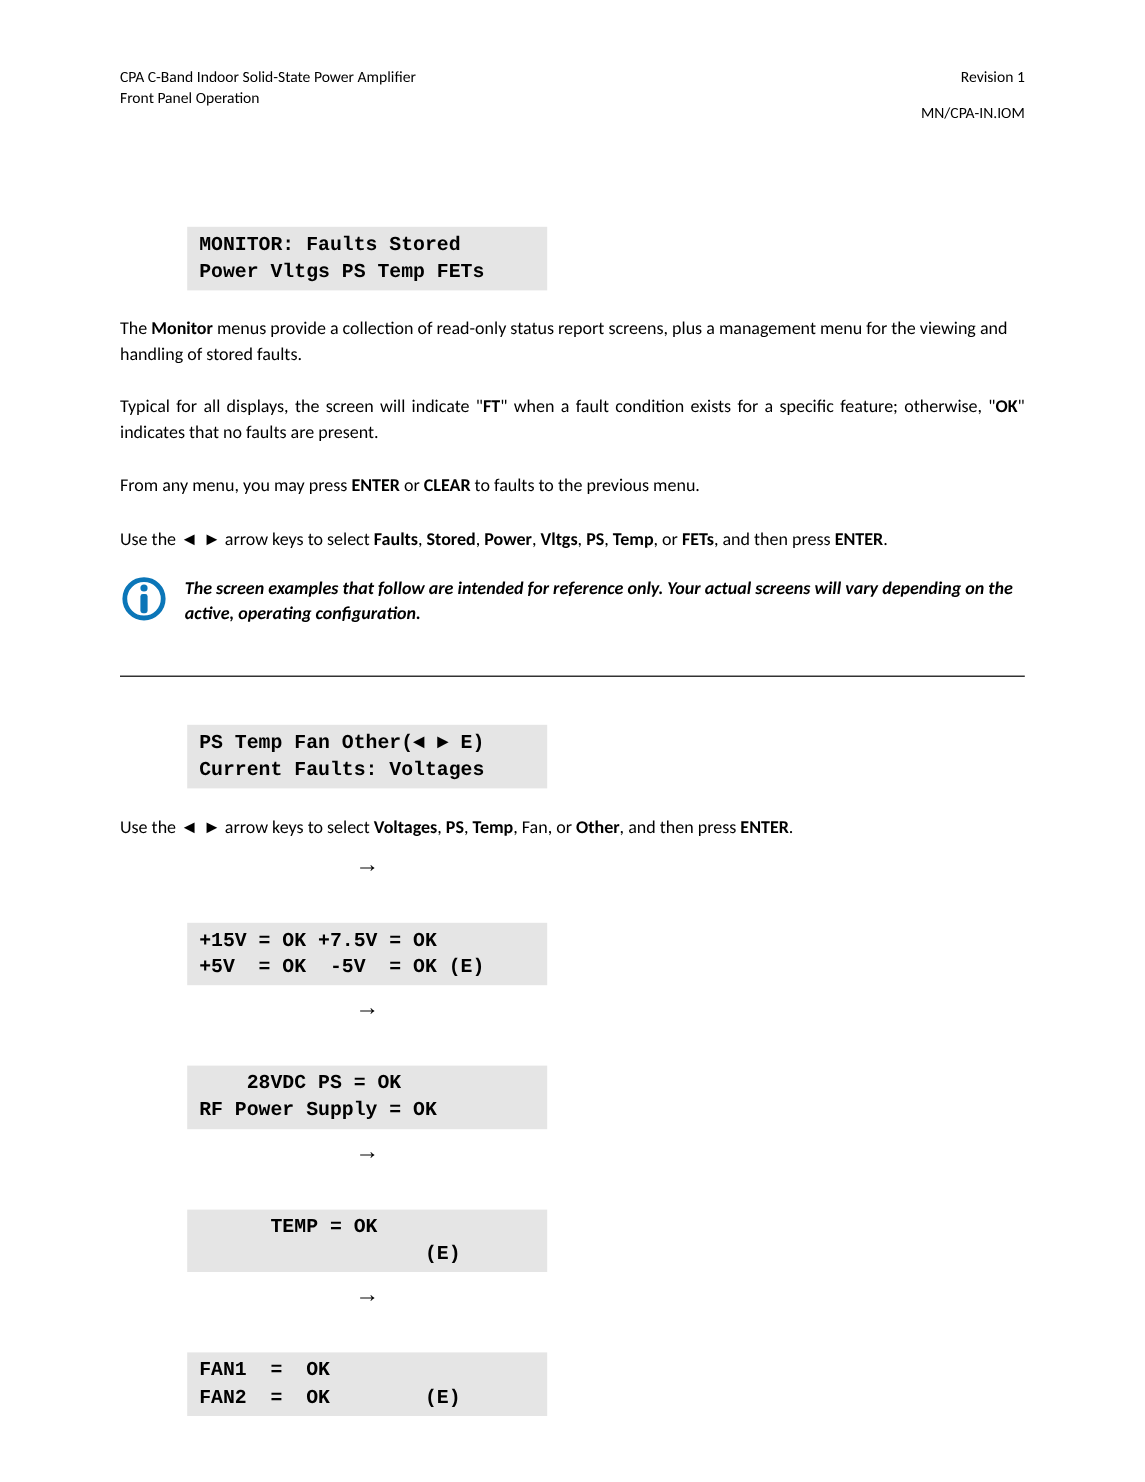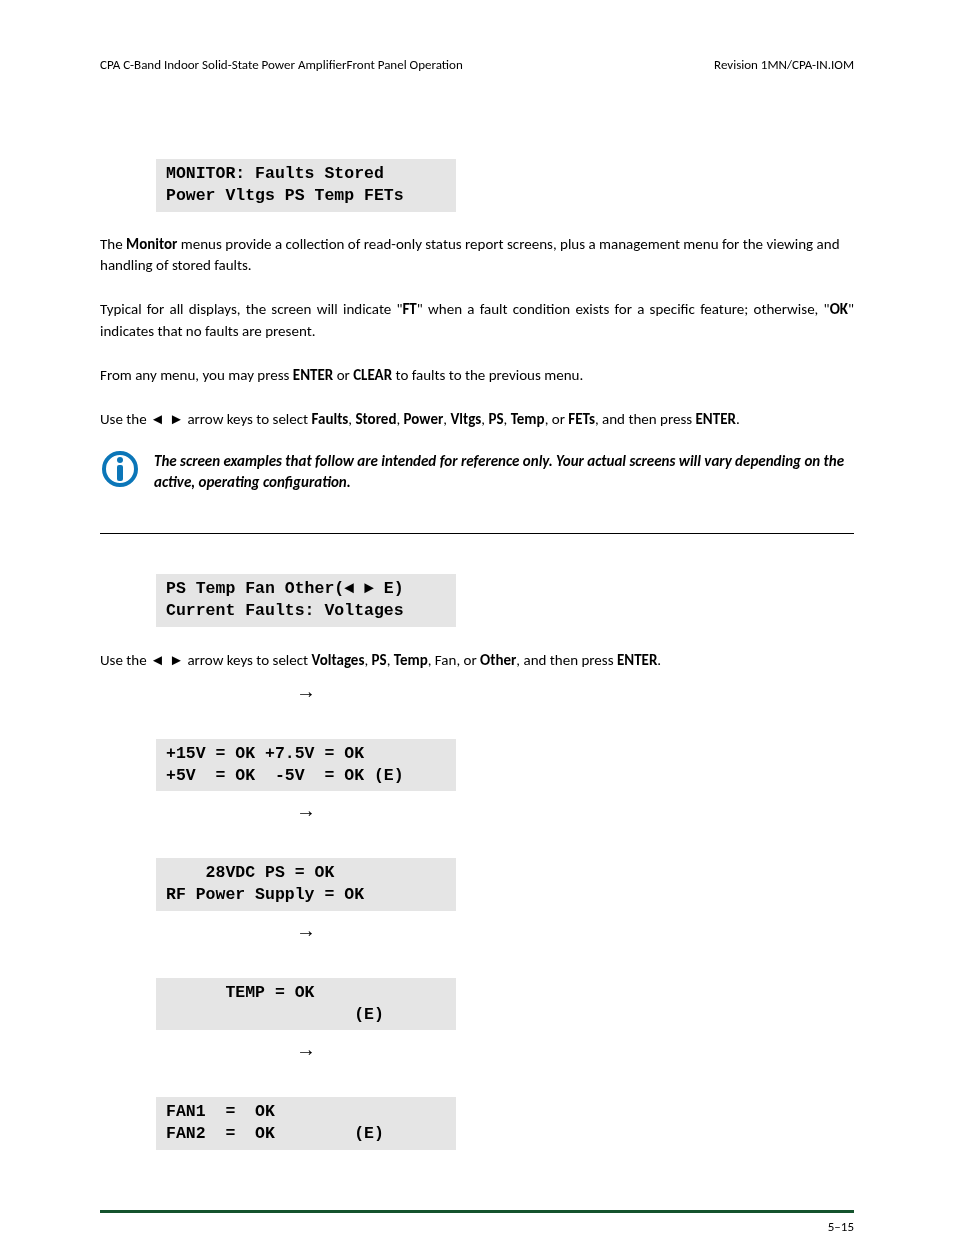--- a/index.html
+++ b/index.html
@@ -18,24 +18,25 @@
     }
     .header-row {
       display: flex;
       justify-content: space-between;
       font-size: 13px;
       line-height: 1.4;
       margin-bottom: 85px;
     }
     .header-left, .header-right {
       display: flex;
-      flex-direction: row;
+      flex-direction: column;
     }
     .header-right {
       text-align: right;
+      gap: 12px;
     }
     .screen-block {
       background: #e5e5e5;
       font-family: 'Courier New', Courier, monospace;
       font-weight: bold;
       font-size: 16.5px;
       padding: 4px 10px;
       margin-left: 56px;
       width: 300px;
       line-height: 1.35;

